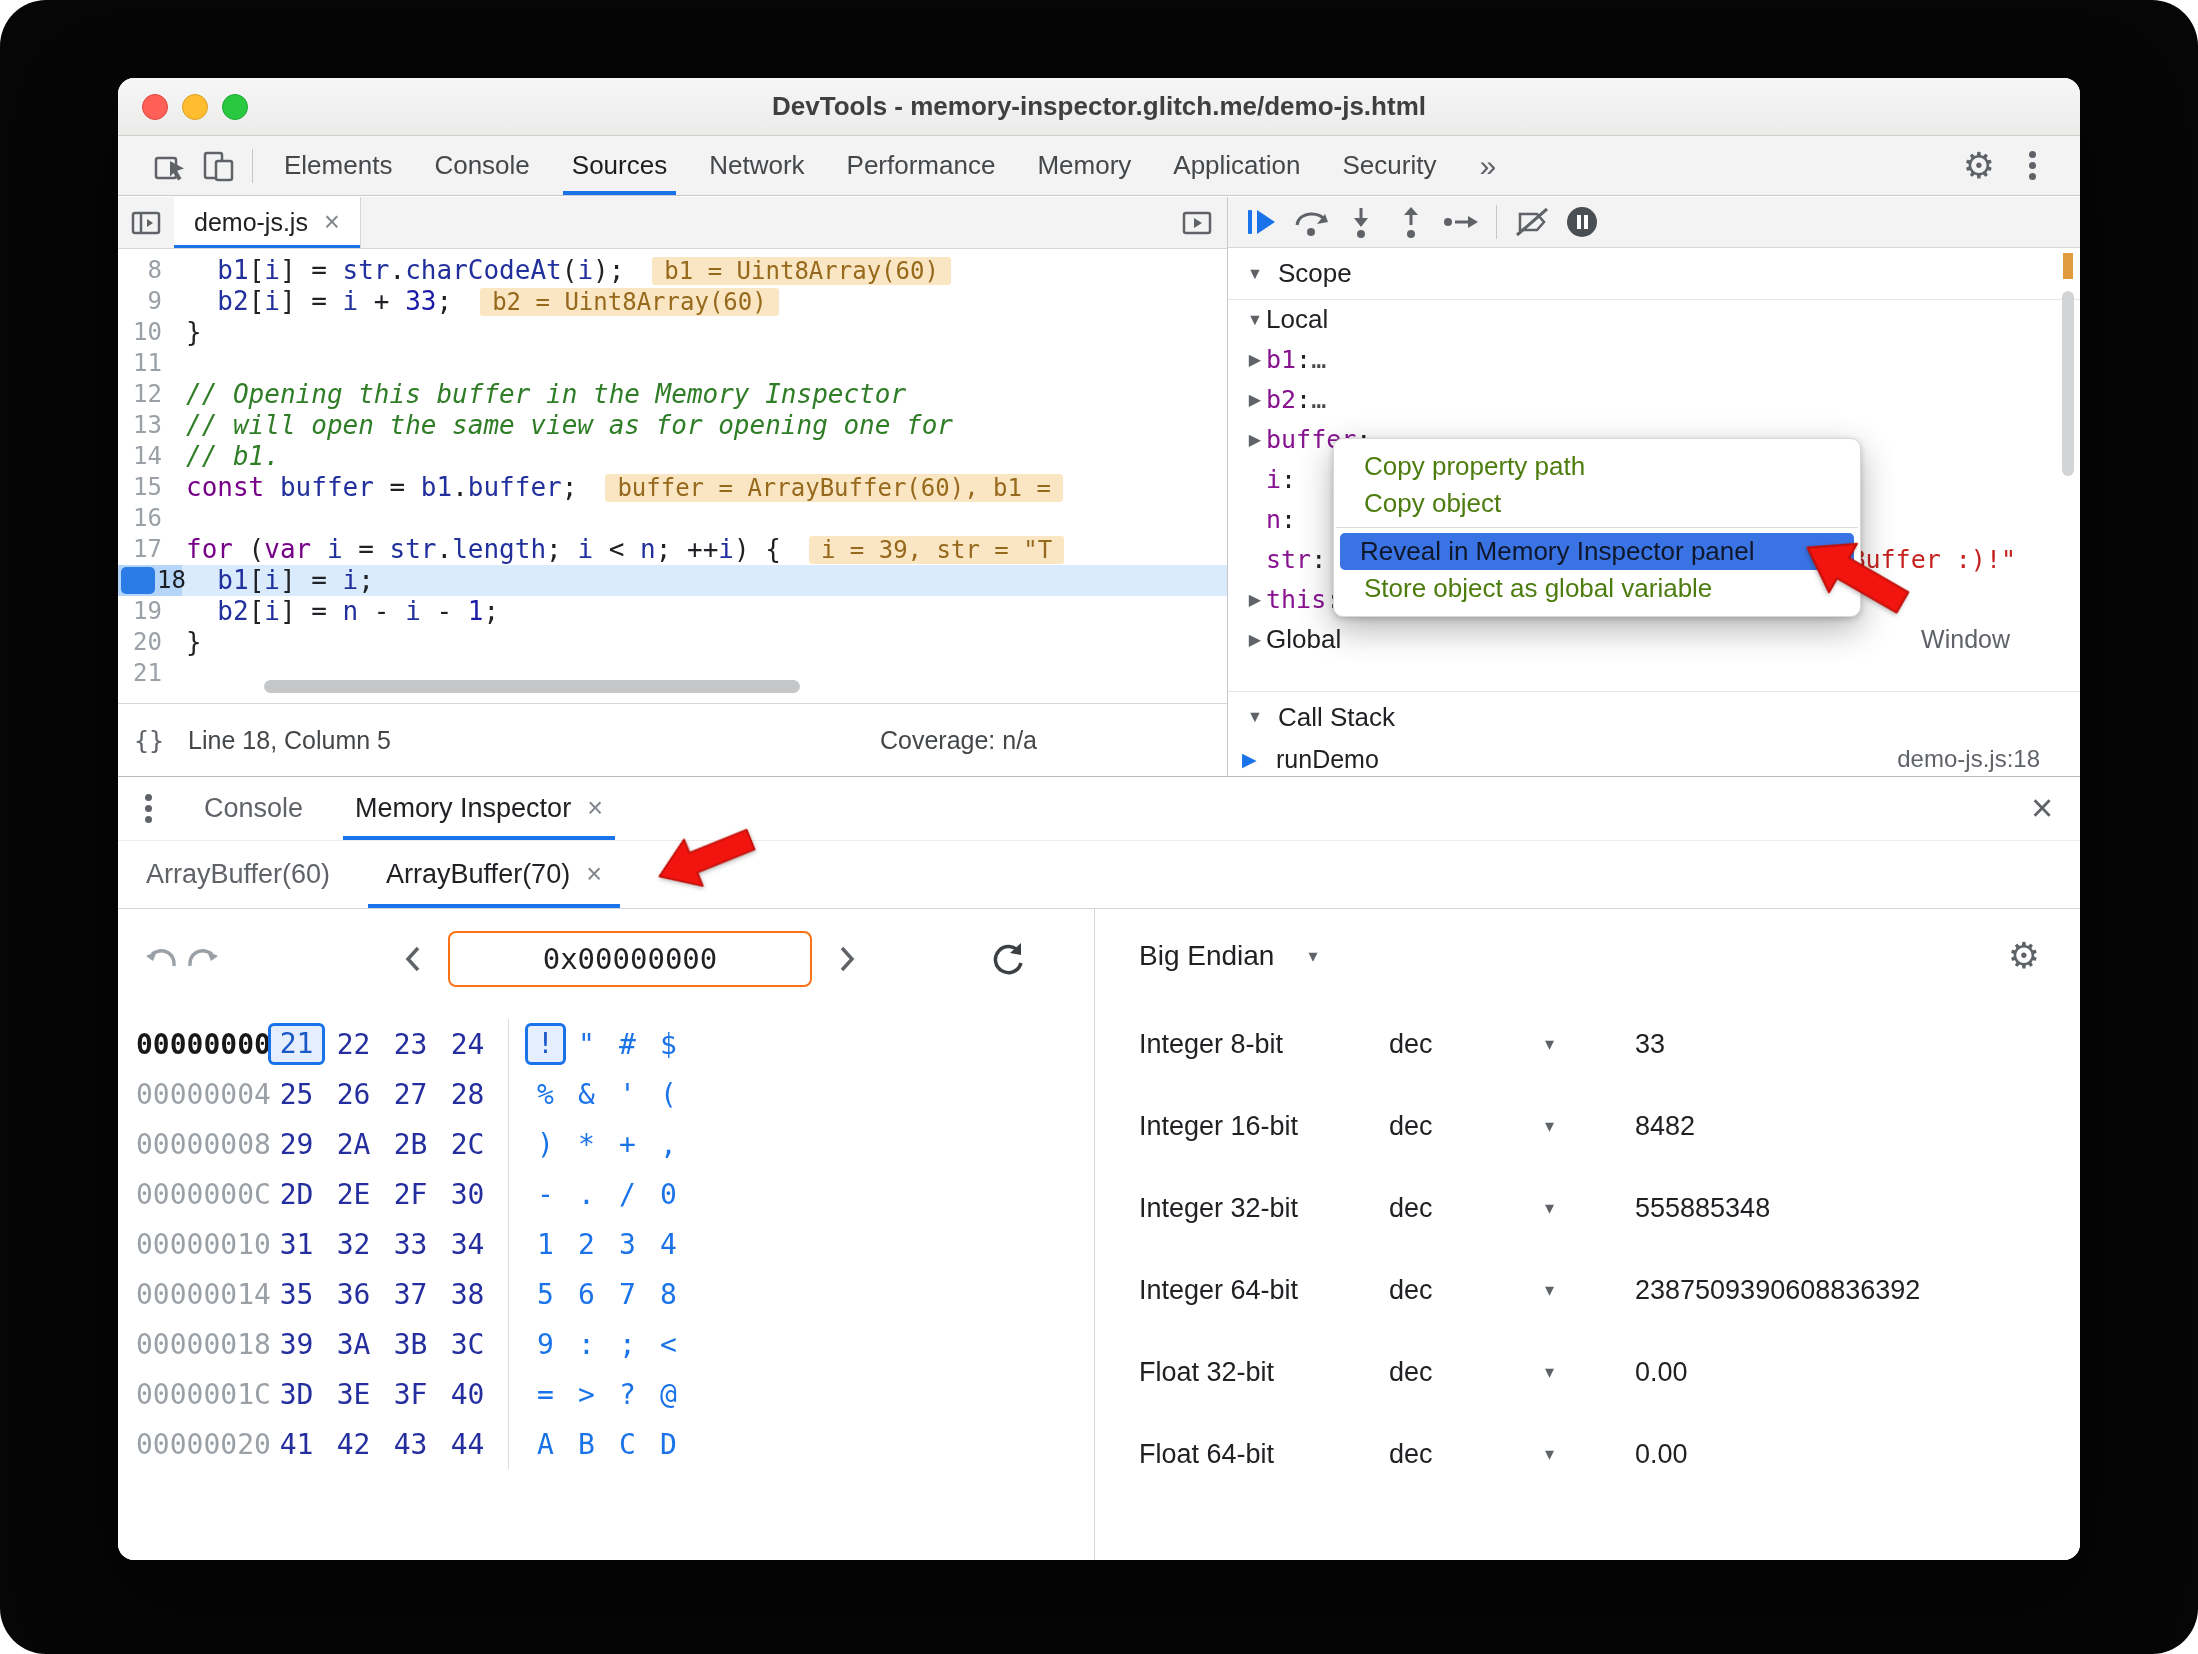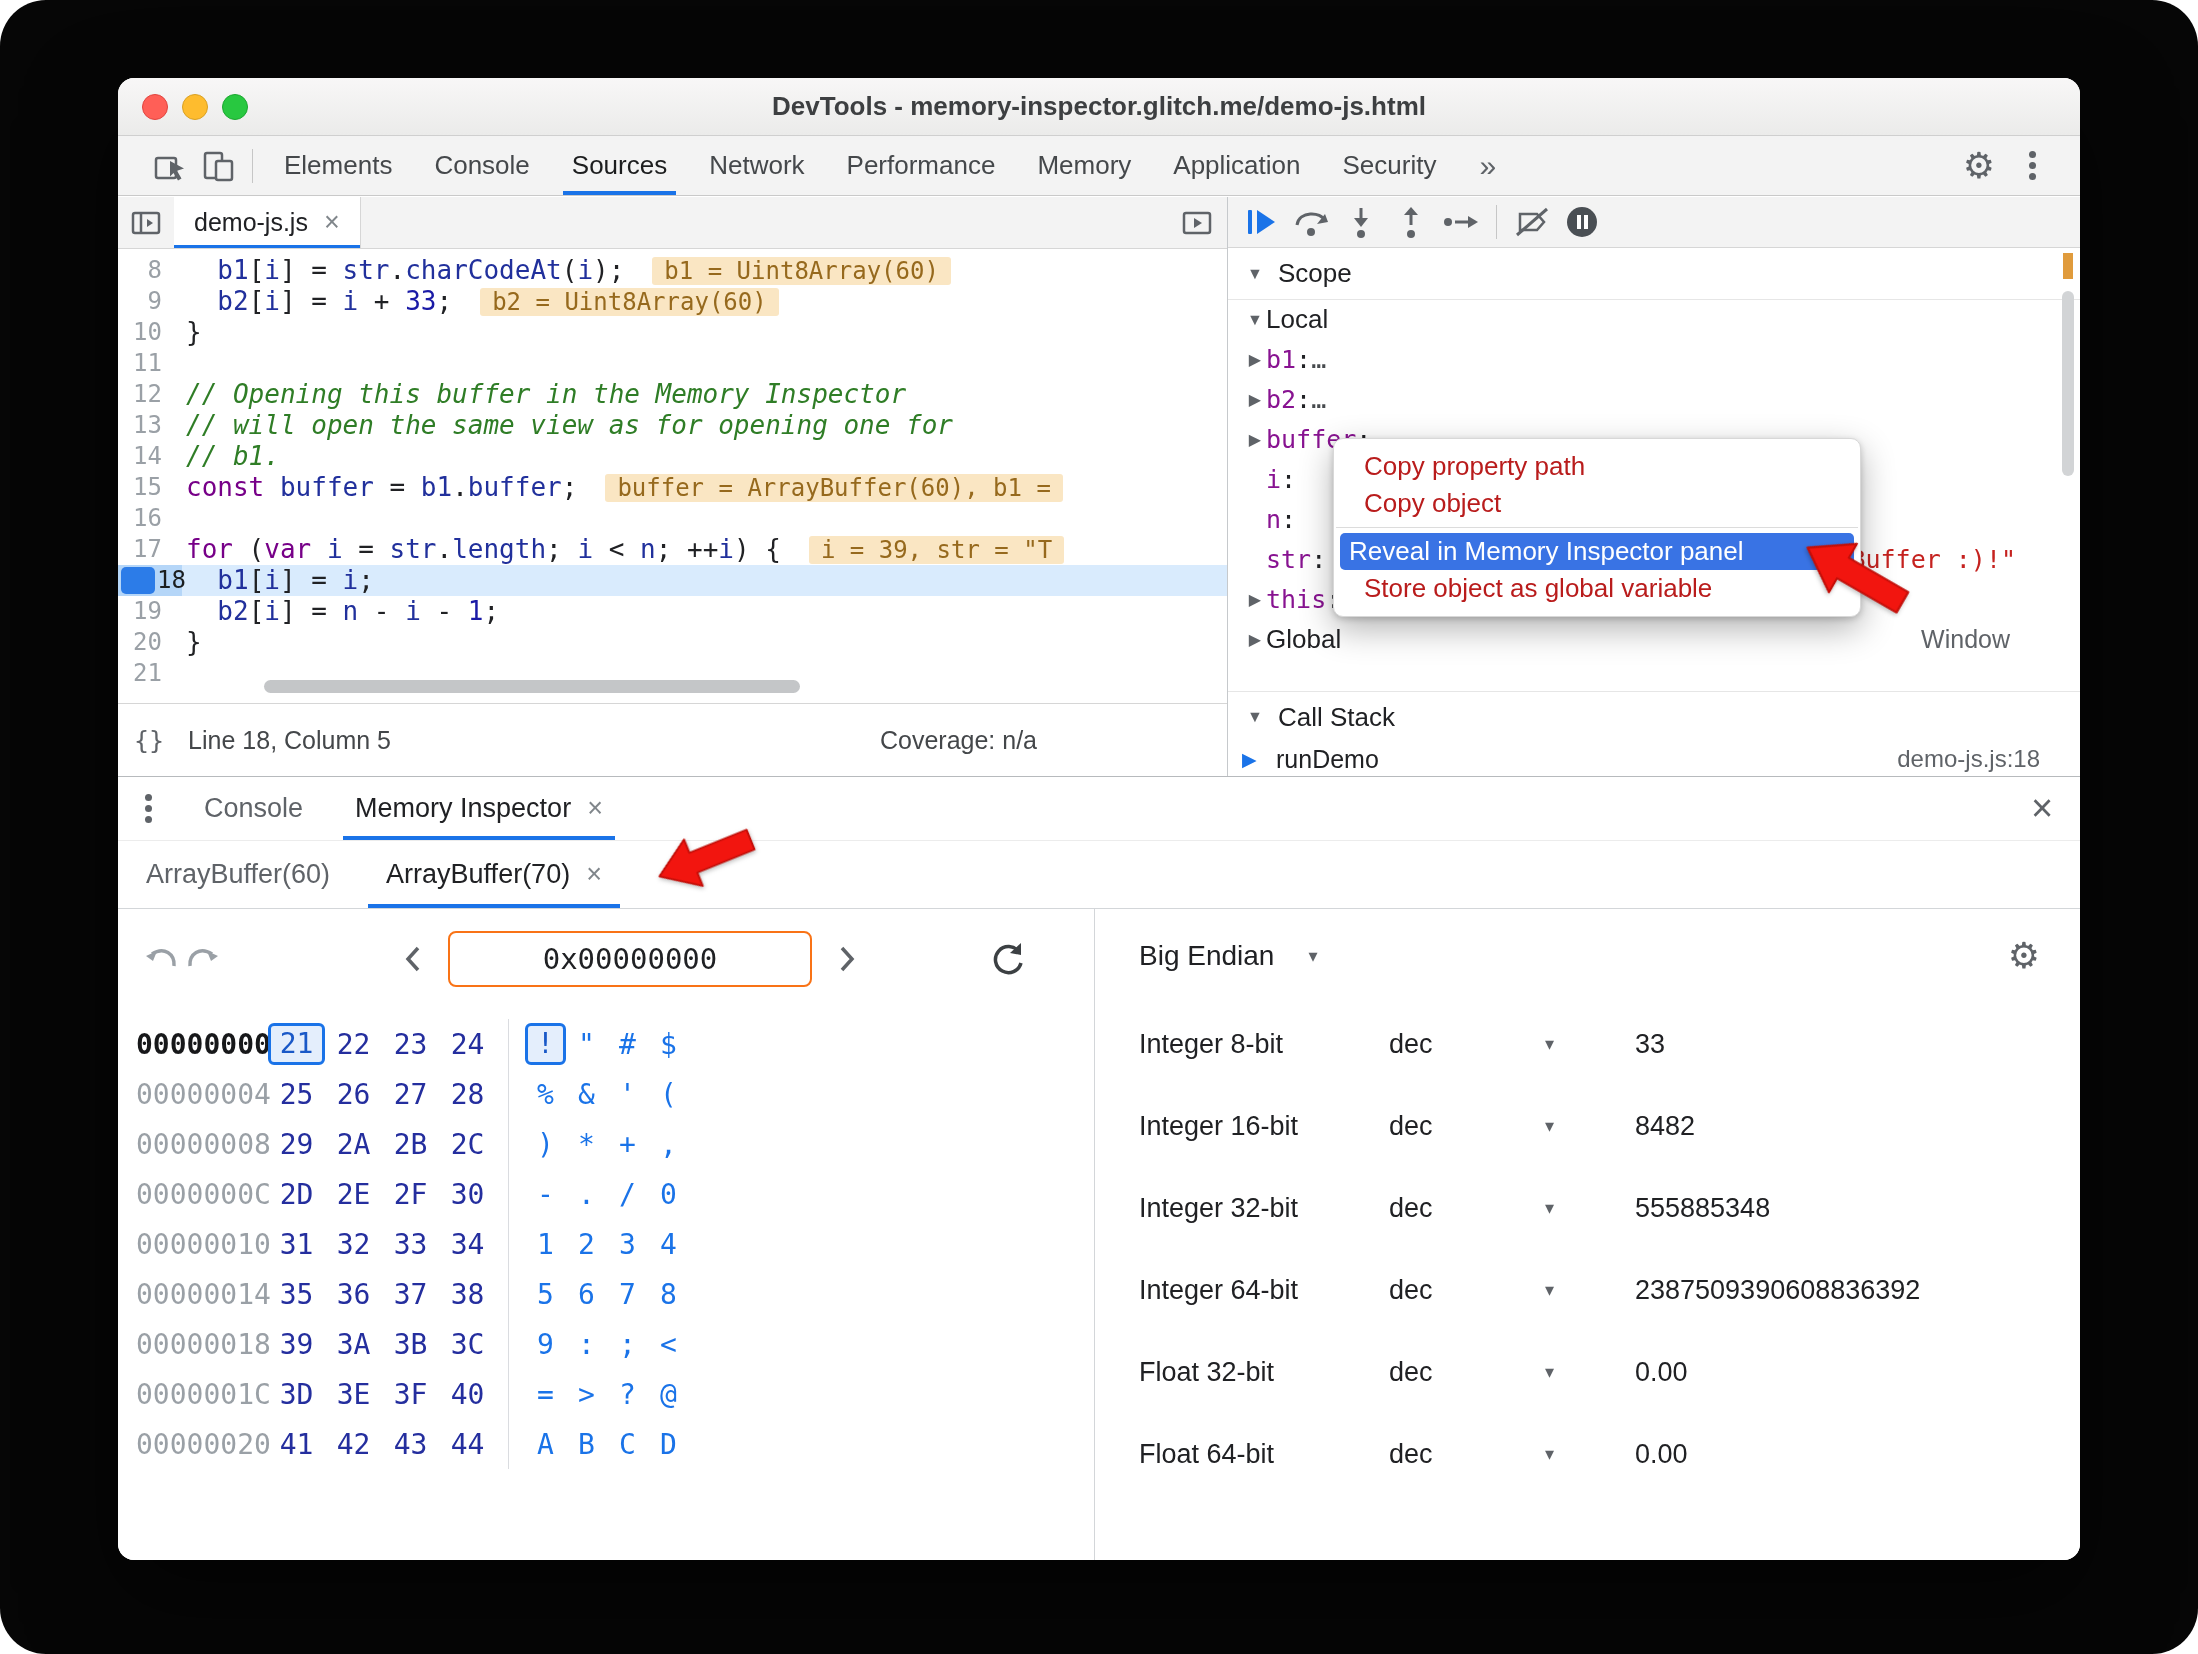--- a/index.html
+++ b/index.html
@@ -82,22 +82,22 @@
   .callstack-row { height:34px; display:flex; align-items:center; font-size:25px; color:#202124; padding-left:48px; position:relative; }
   .cs-marker { position:absolute; left:14px; font-size:19px; color:#1a73e8; }
   .cs-loc { margin-left:auto; margin-right:40px; color:#5f6368; font-size:24px; }
   .scroll-mark { position:absolute; right:7px; top:56px; width:10px; height:26px; background:#e09b3c; }
   .vscroll { position:absolute; right:6px; top:94px; width:12px; height:185px; background:#d2d4d6; border-radius:6px; }
 
   
   .ctx { position:absolute; left:1215px; top:360px; width:528px; background:#fff; border-radius:10px;
          border:1px solid #d8d8d8; box-shadow:0 2px 6px rgba(0,0,0,.18), 0 12px 34px rgba(0,0,0,.30);
          padding:9px 0; z-index:50; }
-  .ctx-item { height:37px; display:flex; align-items:center; padding:0 30px; font-size:26px; color:#b91c1c; }
-  .ctx-item.hl { background:#3973e4; color:#ffffff; margin:0 6px; border-radius:5px; padding:0 9px; }
+  .ctx-item { height:37px; display:flex; align-items:center; padding:0 30px; font-size:26px; color:#4d7c0f; }
+  .ctx-item.hl { background:#3973e4; color:#0f172a; margin:0 6px; border-radius:5px; padding:0 20px; }
   .ctx-sep { height:1px; background:#dcdcdc; margin:5px 2px; }
 
   
   .red-arrow { position:absolute; z-index:60; filter:drop-shadow(0 2px 2px rgba(0,0,0,.25)); }
   .arrow-menu { left:1678px; top:462px; width:118px; height:70px; transform:rotate(30deg); }
   .arrow-tab  { left:534px;  top:748px; width:106px; height:64px; transform:rotate(-22deg); }
 
   
   .drawer { position:absolute; top:698px; left:0; width:100%; height:784px; background:#fff;
             border-top:1px solid #b7babd; display:flex; flex-direction:column; }

